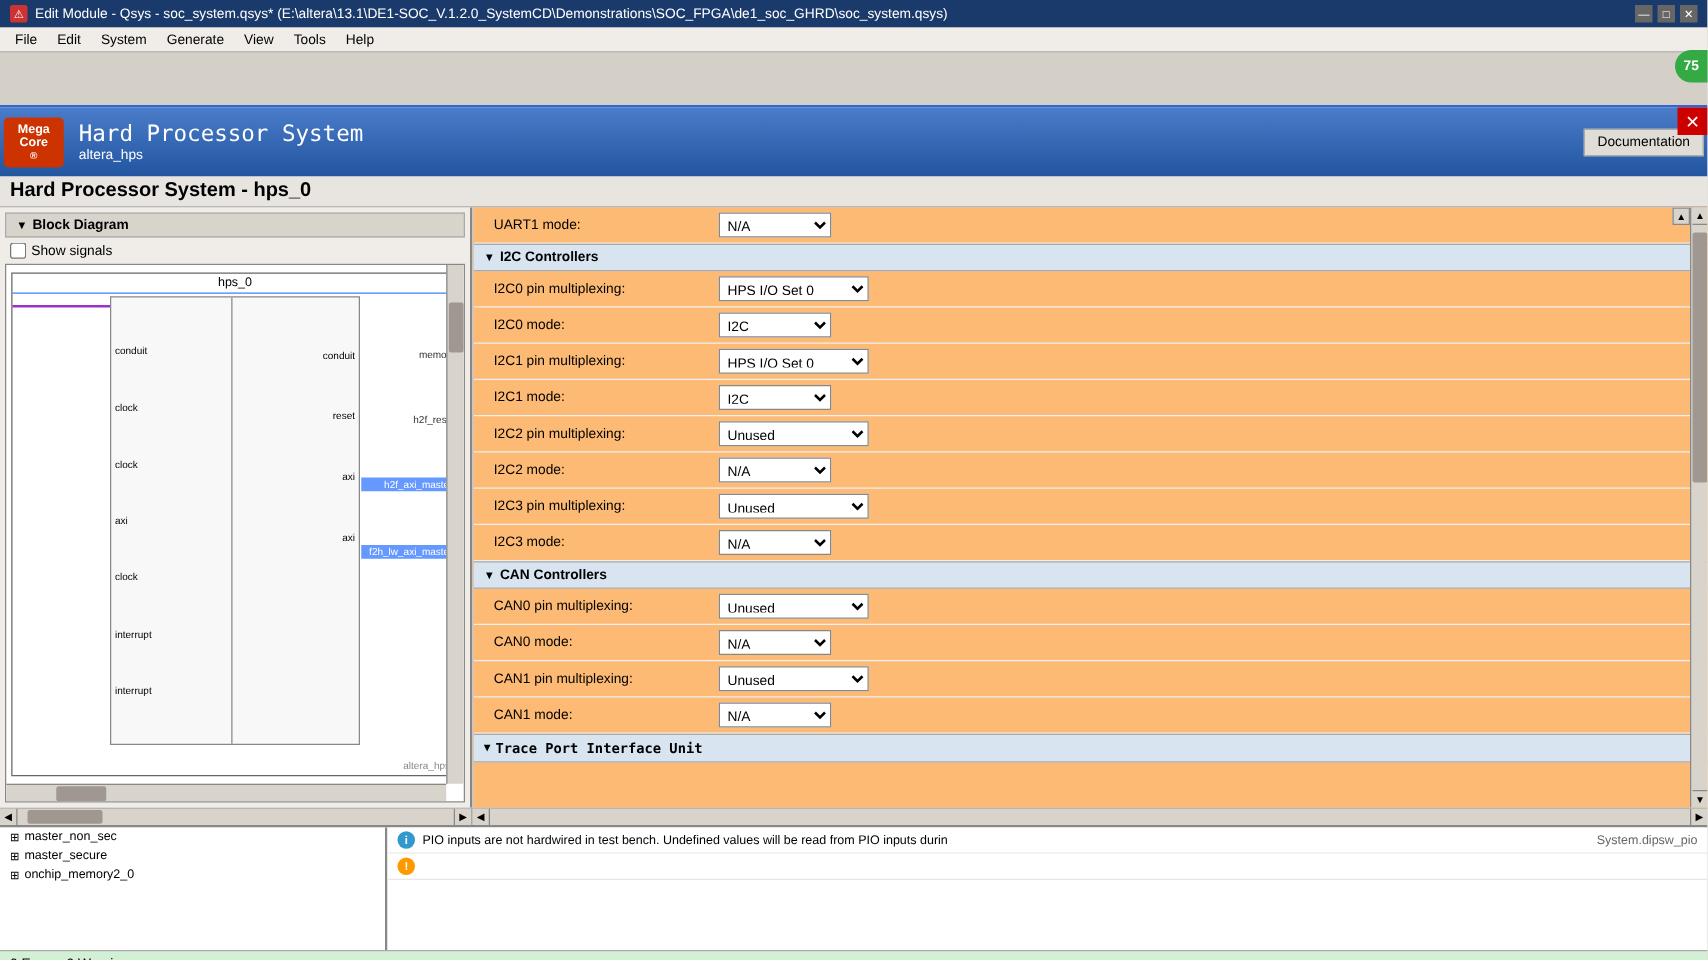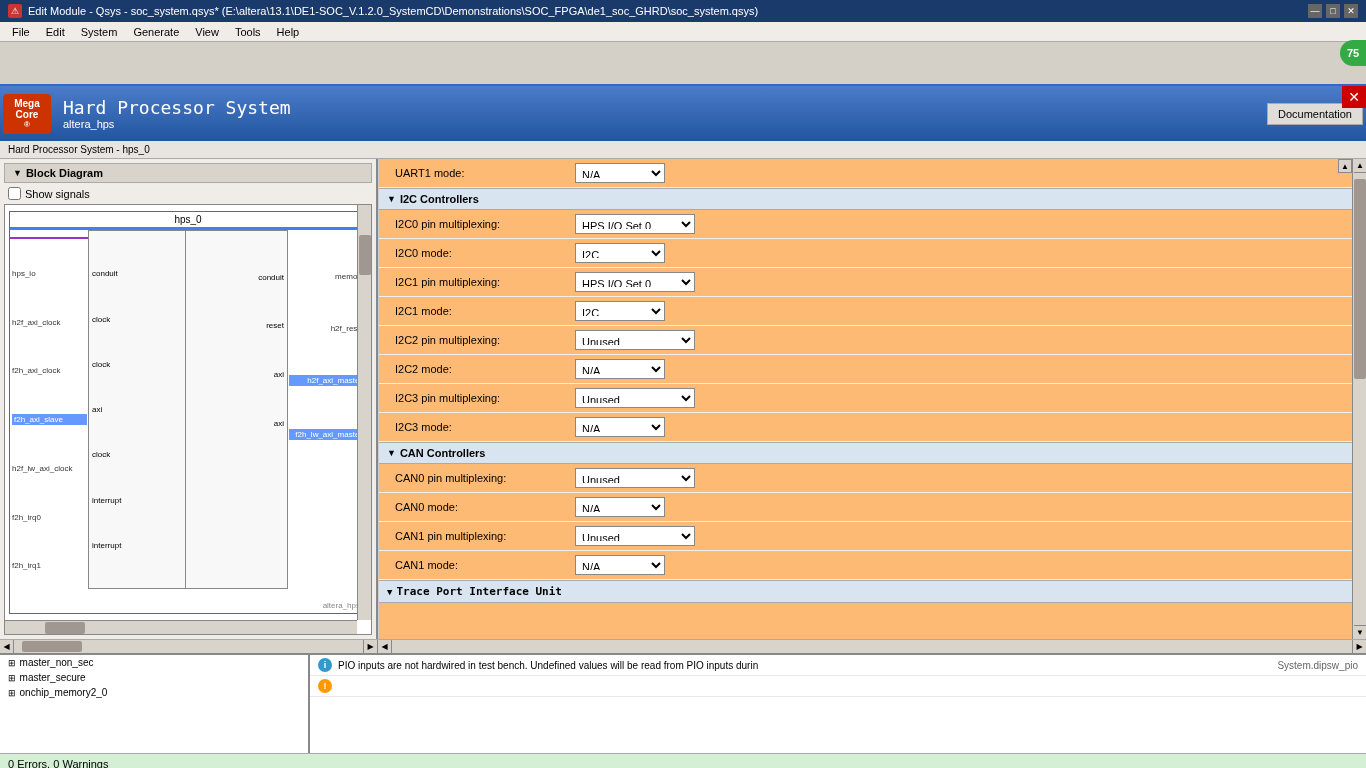--- a/index.html
+++ b/index.html
@@ -236,52 +236,43 @@
       <div class="module-title">
         <h2>Hard Processor System</h2>
         <p>altera_hps</p>
       </div>
     </div>
     <button class="doc-button">Documentation</button>
     <button class="module-close-red">✕</button>
   </div>
 
   <div style="background:#e8e4e0; padding: 3px 8px; border-bottom:1px solid #aaa; display:flex; align-items:center; justify-content:space-between;">
-    <span style="font-size:10px; font-weight:normal;">Hard Processor System - hps_0</span>
+    <span style="font-size:16px; font-weight:bold;">Hard Processor System - hps_0</span>
   </div>
 
   <div style="display:flex; height:480px; position:relative;">
 
     <div class="left-panel">
 
       <div class="panel-title">
         <span class="triangle">▼</span>
         <span>Block Diagram</span>
       </div>
 
       <div class="show-signals">
         <input type="checkbox" style="">
         <label>Show signals</label>
       </div>
 
       <div class="block-canvas">
 
         <div style="position:absolute; top:6px; left:4px; right:4px; bottom:20px; border:1px solid #666; background:white;">
 
-          <div style="text-align:center; font-size:10px; padding:2px; border-bottom:3px solid #3b82f6;">hps_0</div>
-
-          <div style="position:absolute; left:2px; top:18px; bottom:4px; width:75px; display:flex; flex-direction:column; justify-content:space-evenly; font-size:8px;">
-            <span style="color:#333;">hps_io</span>
-            <span style="color:#333;">h2f_axi_clock</span>
-            <span style="color:#333;">f2h_axi_clock</span>
-            <span style="background:#6699ff; color:white; padding:1px 2px;">f2h_axi_slave</span>
-            <span style="color:#333;">h2f_lw_axi_clock</span>
-            <span style="color:#333;">f2h_irq0</span>
-            <span style="color:#333;">f2h_irq1</span>
-          </div>
+          <div style="text-align:center; font-size:10px; padding:2px; border-bottom:1px solid #3b82f6;">hps_0</div>
+
 
           <div style="position:absolute; left:78px; top:18px; right:78px; bottom:24px; border:1px solid #888; background:#f8f8f8;">
 
             <div style="position:absolute; left:0; top:0; bottom:0; width:49%; border-right:1px solid #888; display:flex; flex-direction:column; justify-content:space-evenly; padding:2px 3px; font-size:8px;">
               <span>conduit</span>
               <span>clock</span>
               <span>clock</span>
               <span>axi</span>
               <span>clock</span>
               <span>interrupt</span>

